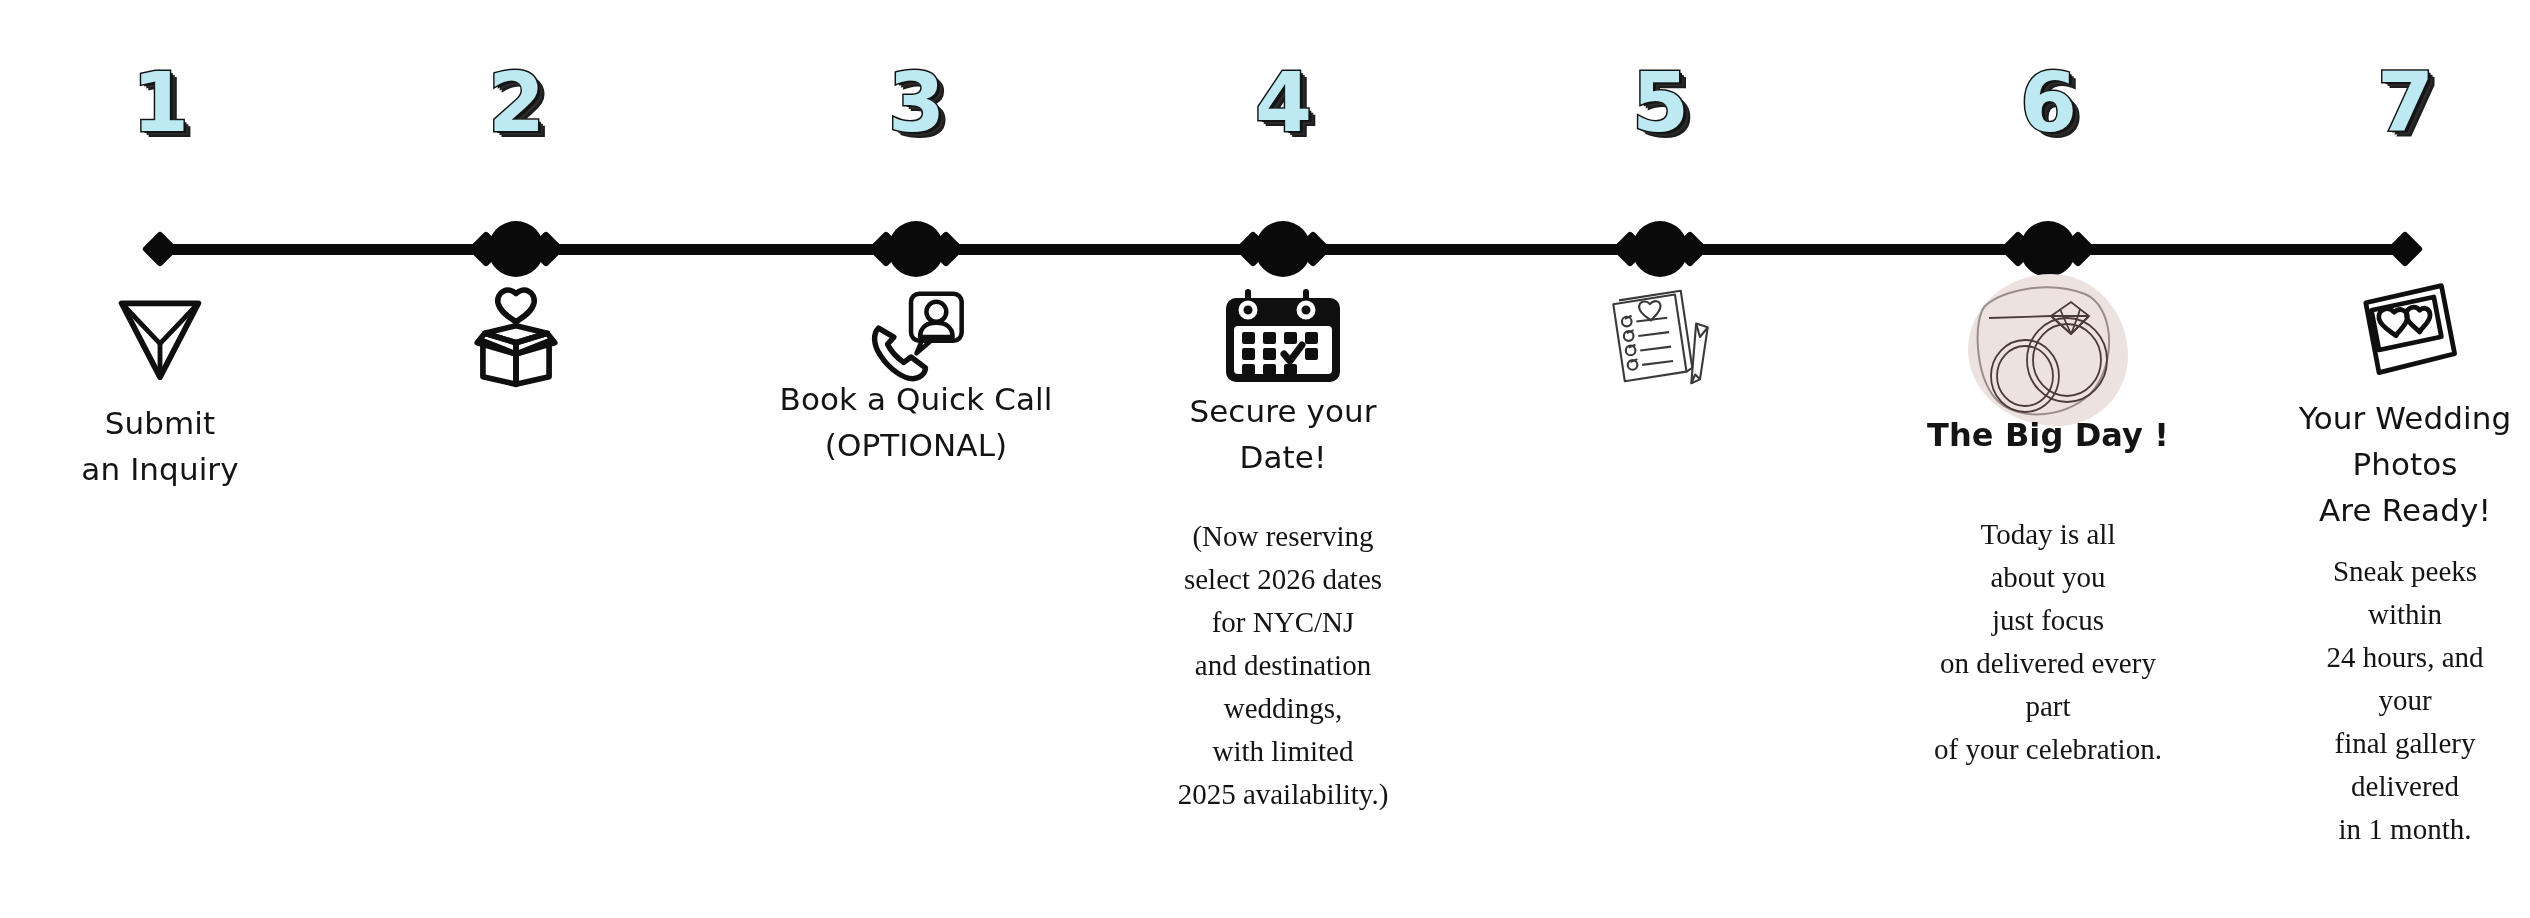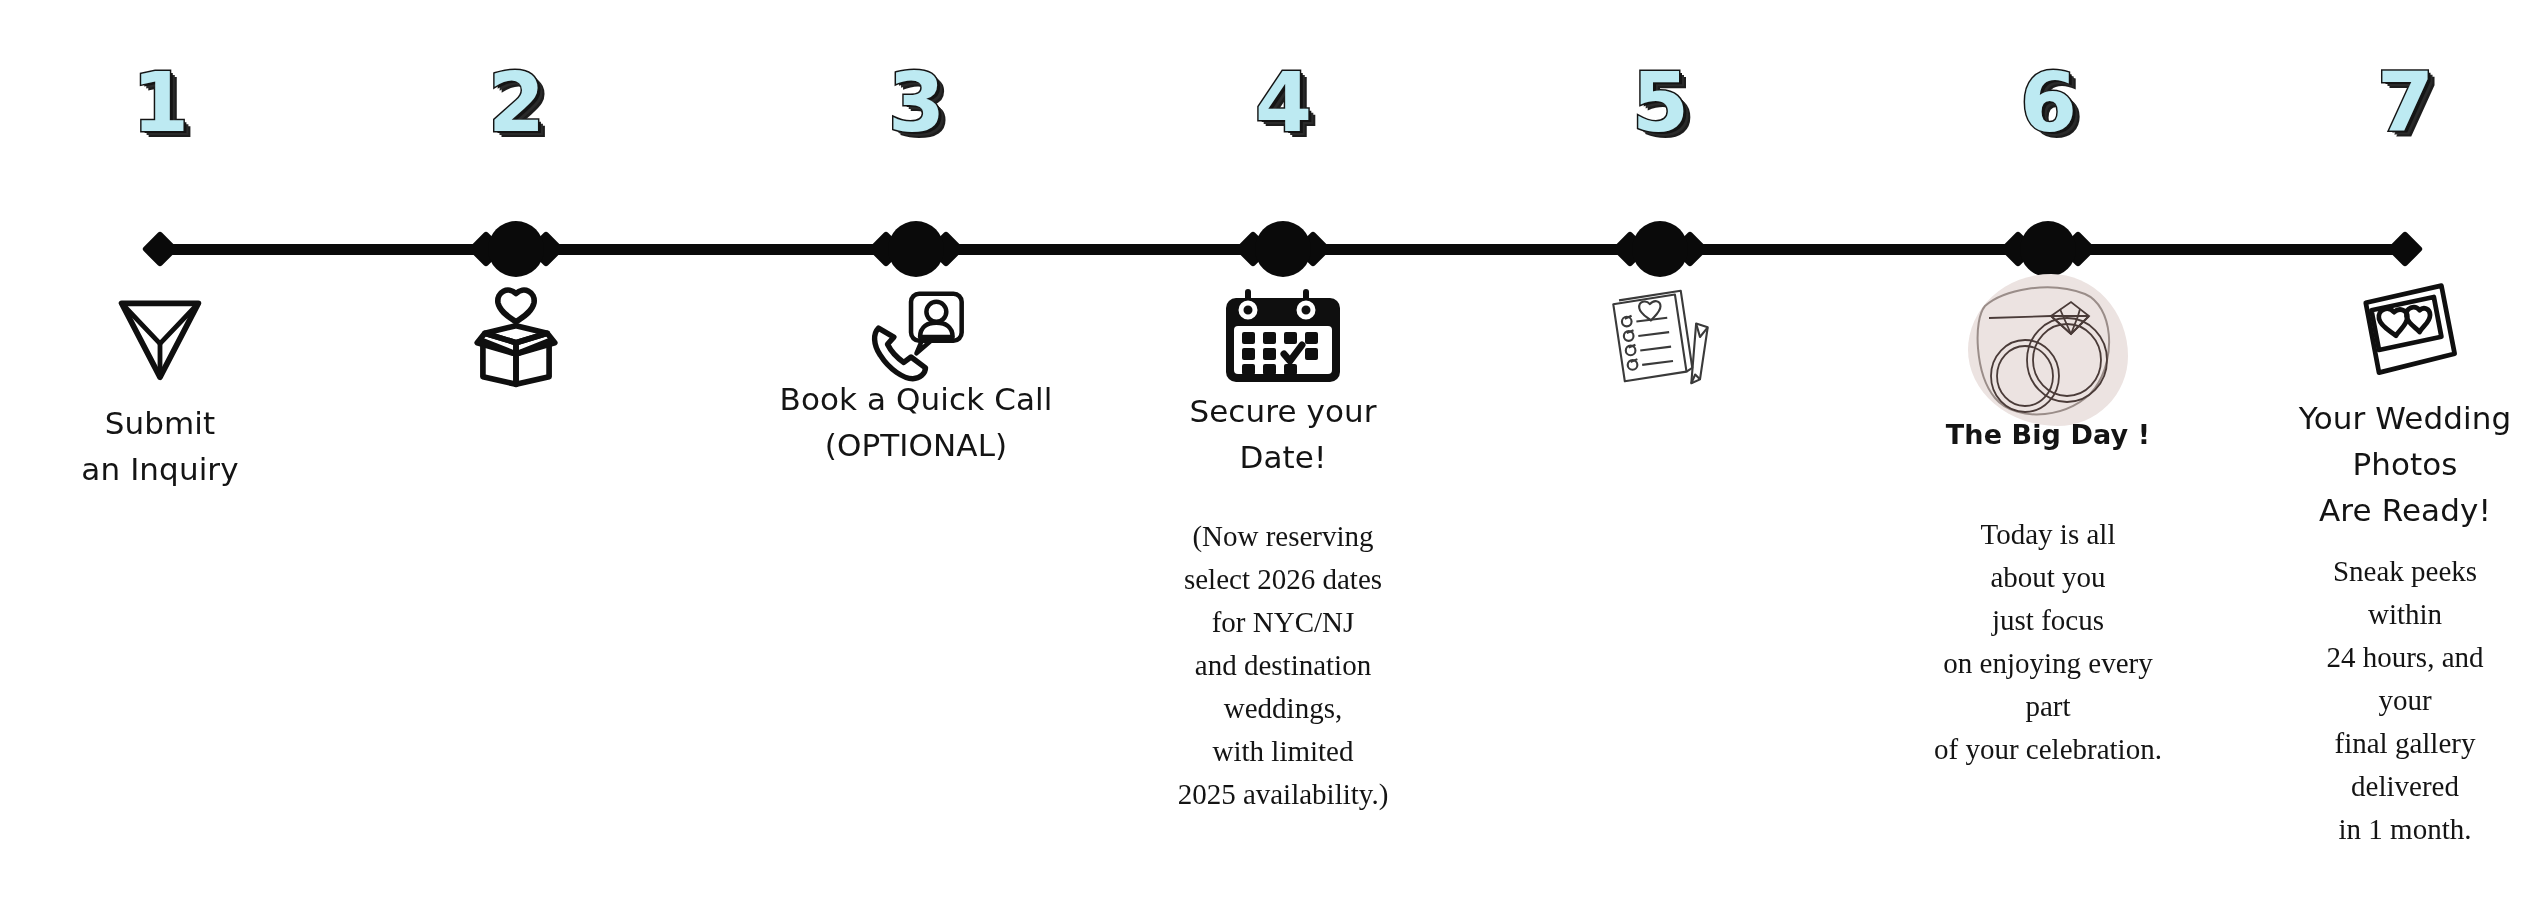--- a/index.html
+++ b/index.html
@@ -113,21 +113,21 @@
     width: 100%;
     font-family: "DejaVu Sans", sans-serif;
     font-size: 31px;
     line-height: 46px;
     color: #141414;
     white-space: pre-line;
     letter-spacing: 0.1px;
   }
   .step-label.bold {
     font-weight: 700;
-    font-size: 27px;
+    font-size: 32px;
   }
 
   
   .step-note {
     position: absolute;
     left: 0;
     width: 100%;
     font-family: "Liberation Serif", serif;
     font-size: 29px;
     line-height: 43px;
@@ -306,21 +306,21 @@
             <path d="M117 37 L115 44 L108 62"></path>
             <path d="M26 46 L88 44"></path>
           </g>
         </svg>
       </div>
     </div>
     <div class="step-label bold" style="top:412px;">The Big Day !</div>
     <div class="step-note" style="top:513px;">Today is all
 about you
 just focus
-on enjoying every
+on delivered every
 part
 of your celebration.</div>
   </div>
 
   <div class="step" style="left:2195px;">
     <div class="step-number">7</div>
     <div class="node" style="left:210px;">
       <div class="diamond center"></div>
     </div>
     <div class="icon-wrap" style="top:280px;height:110px;">

